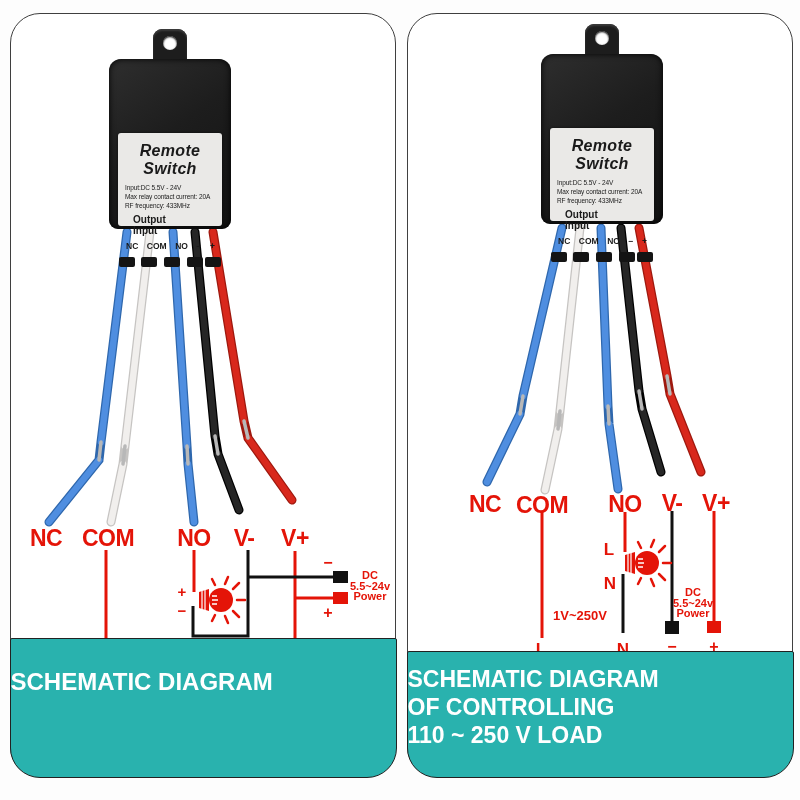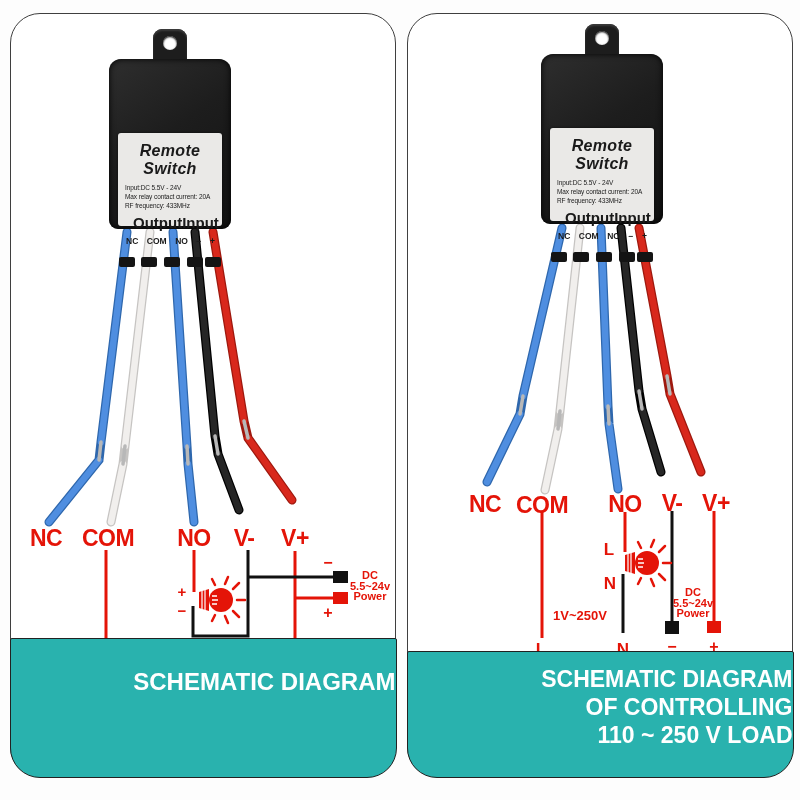--- a/index.html
+++ b/index.html
@@ -20,21 +20,21 @@
             background:#ffffff;box-shadow:inset 0 1px 2px #000;}
   .dev-body{position:absolute;left:0;top:30px;width:122px;height:170px;
             background:linear-gradient(145deg,#2e2e2e 0%,#1d1d1d 45%,#121212 100%);
             border-radius:12px 12px 9px 9px;box-shadow:inset 0 0 6px #000;}
   .dev-plate{position:absolute;left:9px;top:74px;width:104px;height:93px;background:#eae9e7;
              border-radius:3px;box-shadow:0 0 3px rgba(0,0,0,.6);color:#1a1a1a;}
   .dev-title{margin-top:9px;text-align:center;font-size:16px;font-weight:bold;font-style:italic;
              letter-spacing:.3px;}
   .dev-specs{margin-top:5px;padding-left:7px;font-size:6.5px;line-height:9px;letter-spacing:-.1px;}
   .dev-io{display:flex;justify-content:space-between;padding:4px 13px 0 15px;
-          font-size:15px;font-weight:bold;}
+          font-size:10px;font-weight:bold;flex-direction:column;}
   .dev-terms{display:flex;justify-content:space-between;padding:5px 7px 0 8px;
              font-size:8.5px;font-weight:600;}
   .dev-nubs span{position:absolute;top:198px;width:16px;height:10px;background:#141414;
                  border-radius:2px;}
   .dev-nubs span:nth-child(1){left:10px;} .dev-nubs span:nth-child(2){left:32px;}
   .dev-nubs span:nth-child(3){left:55px;} .dev-nubs span:nth-child(4){left:78px;}
   .dev-nubs span:nth-child(5){left:96px;}
 
   
   .art{position:absolute;inset:0;width:100%;height:100%;z-index:1;}
@@ -45,21 +45,21 @@
   .lbl.wire{font-size:23px;letter-spacing:-.5px;}
   .lbl.sign{font-size:16px;}
   .lbl.small-sign{font-size:15px;}
   .lbl.ln{font-size:17px;}
   .lbl.volt{font-size:13px;}
   .lbl.dcblock{font-size:11px;line-height:10.5px;text-align:center;}
 
   
   .banner{position:absolute;left:-1.5px;right:-1.5px;bottom:-1.5px;height:112px;
           background:#29b2ae;border:1.5px solid #222222;border-radius:2px 2px 30px 30px;
-          color:#ffffff;text-align:right;font-weight:bold;z-index:5;}
+          color:#ffffff;text-align:left;font-weight:bold;z-index:5;}
   .panel.left  .banner{padding-top:26px;font-size:24px;line-height:33px;}
   .panel.right .banner{padding-top:13px;font-size:23px;line-height:28px;}
 </style>
 </head>
 <body>
 
 <div class="canvas">
 
   <section class="panel left">
 

